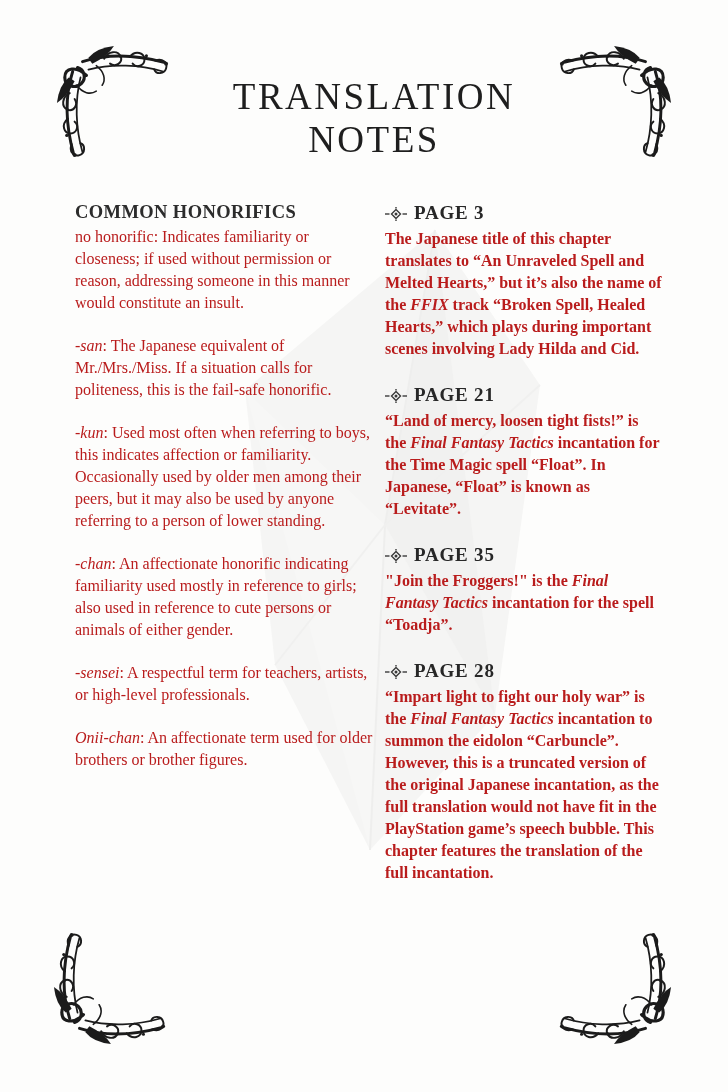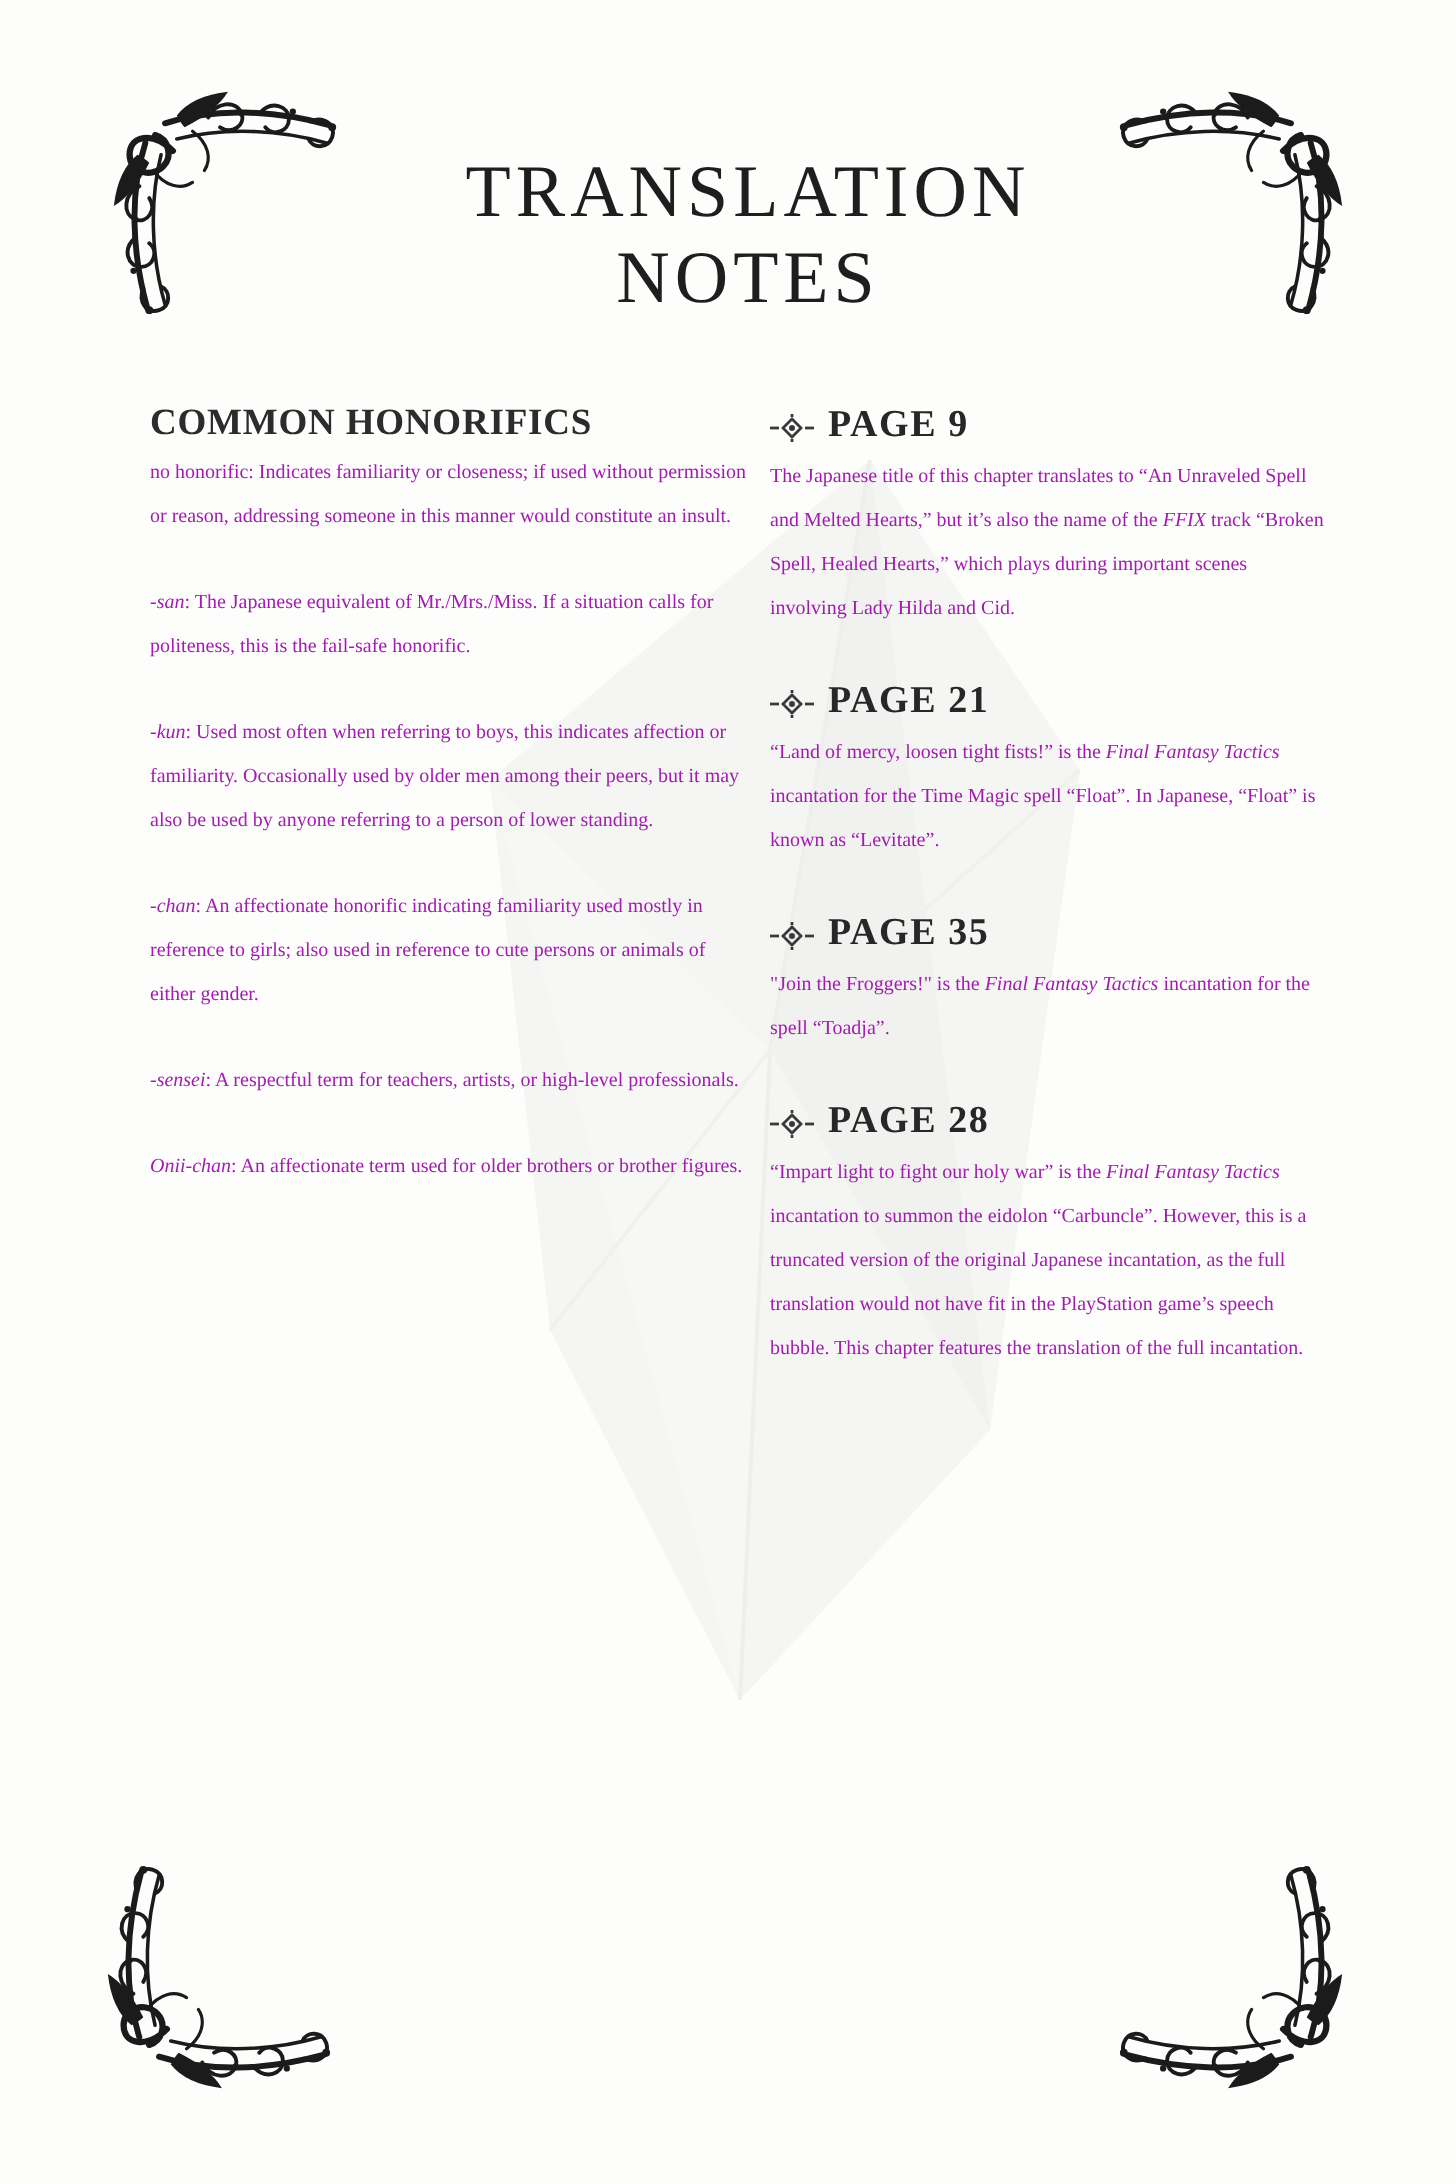--- a/index.html
+++ b/index.html
@@ -38,32 +38,32 @@
   .title span{display:block;}
   
   .col{position:absolute;top:202px;z-index:2;}
   .col-left{left:75px;width:300px;}
   .col-right{left:385px;width:278px;}
   .hono-heading{
     font-size:18.5px;color:#2c2c2c;font-weight:700;
     letter-spacing:.4px;margin:0 0 3px 0;
   }
   .para{
-    font-size:10px;line-height:22px;margin:0 0 21px 0;
-    color:#a21caf;
+    font-size:16px;line-height:22px;margin:0 0 21px 0;
+    color:#b91c1c;
   }
   .para em{font-style:italic;}
   .note{margin:0 0 6px 0;}
   .note-head{
     display:flex;align-items:center;gap:7px;
     font-size:19px;color:#272727;font-weight:600;
     letter-spacing:.8px;margin:0 0 4px 0;
   }
   .fleuron{flex:0 0 auto;margin-top:1px;}
-  .note .para{margin-bottom:24px;}
+  .note .para{margin-bottom:24px;font-weight:bold;}
 </style>
 </head>
 <body>
 
 <div class="page">
 
   <svg width="0" height="0" style="position:absolute">
     <defs>
       <g id="flourish">
         <g fill="none" stroke="#1b1b1b" stroke-linecap="round">
@@ -142,21 +142,21 @@
         <p class="para"><em>Onii-chan</em><span>: An affectionate term used for older brothers or brother figures.</span></p>
       </div>
   </div>
 
   <div class="col col-right" id="notes-list">
       <section class="note">
       <h3 class="note-head">
         <svg class="fleuron" width="22" height="14" viewBox="0 0 22 14">
             <use href="#fleuron-glyph"></use>
           </svg>
-        <span class="note-title">PAGE 9</span>
+        <span class="note-title">PAGE 3</span>
       </h3>
       <p class="para note-body"><span>The Japanese title of this chapter translates to “An Unraveled Spell and Melted Hearts,” but it’s also the name of the </span><em>FFIX</em><span> track “Broken Spell, Healed Hearts,” which plays during important scenes involving Lady Hilda and Cid.</span></p>
     </section>
       <section class="note">
       <h3 class="note-head">
         <svg class="fleuron" width="22" height="14" viewBox="0 0 22 14">
             <use href="#fleuron-glyph"></use>
           </svg>
         <span class="note-title">PAGE 21</span>
       </h3>

